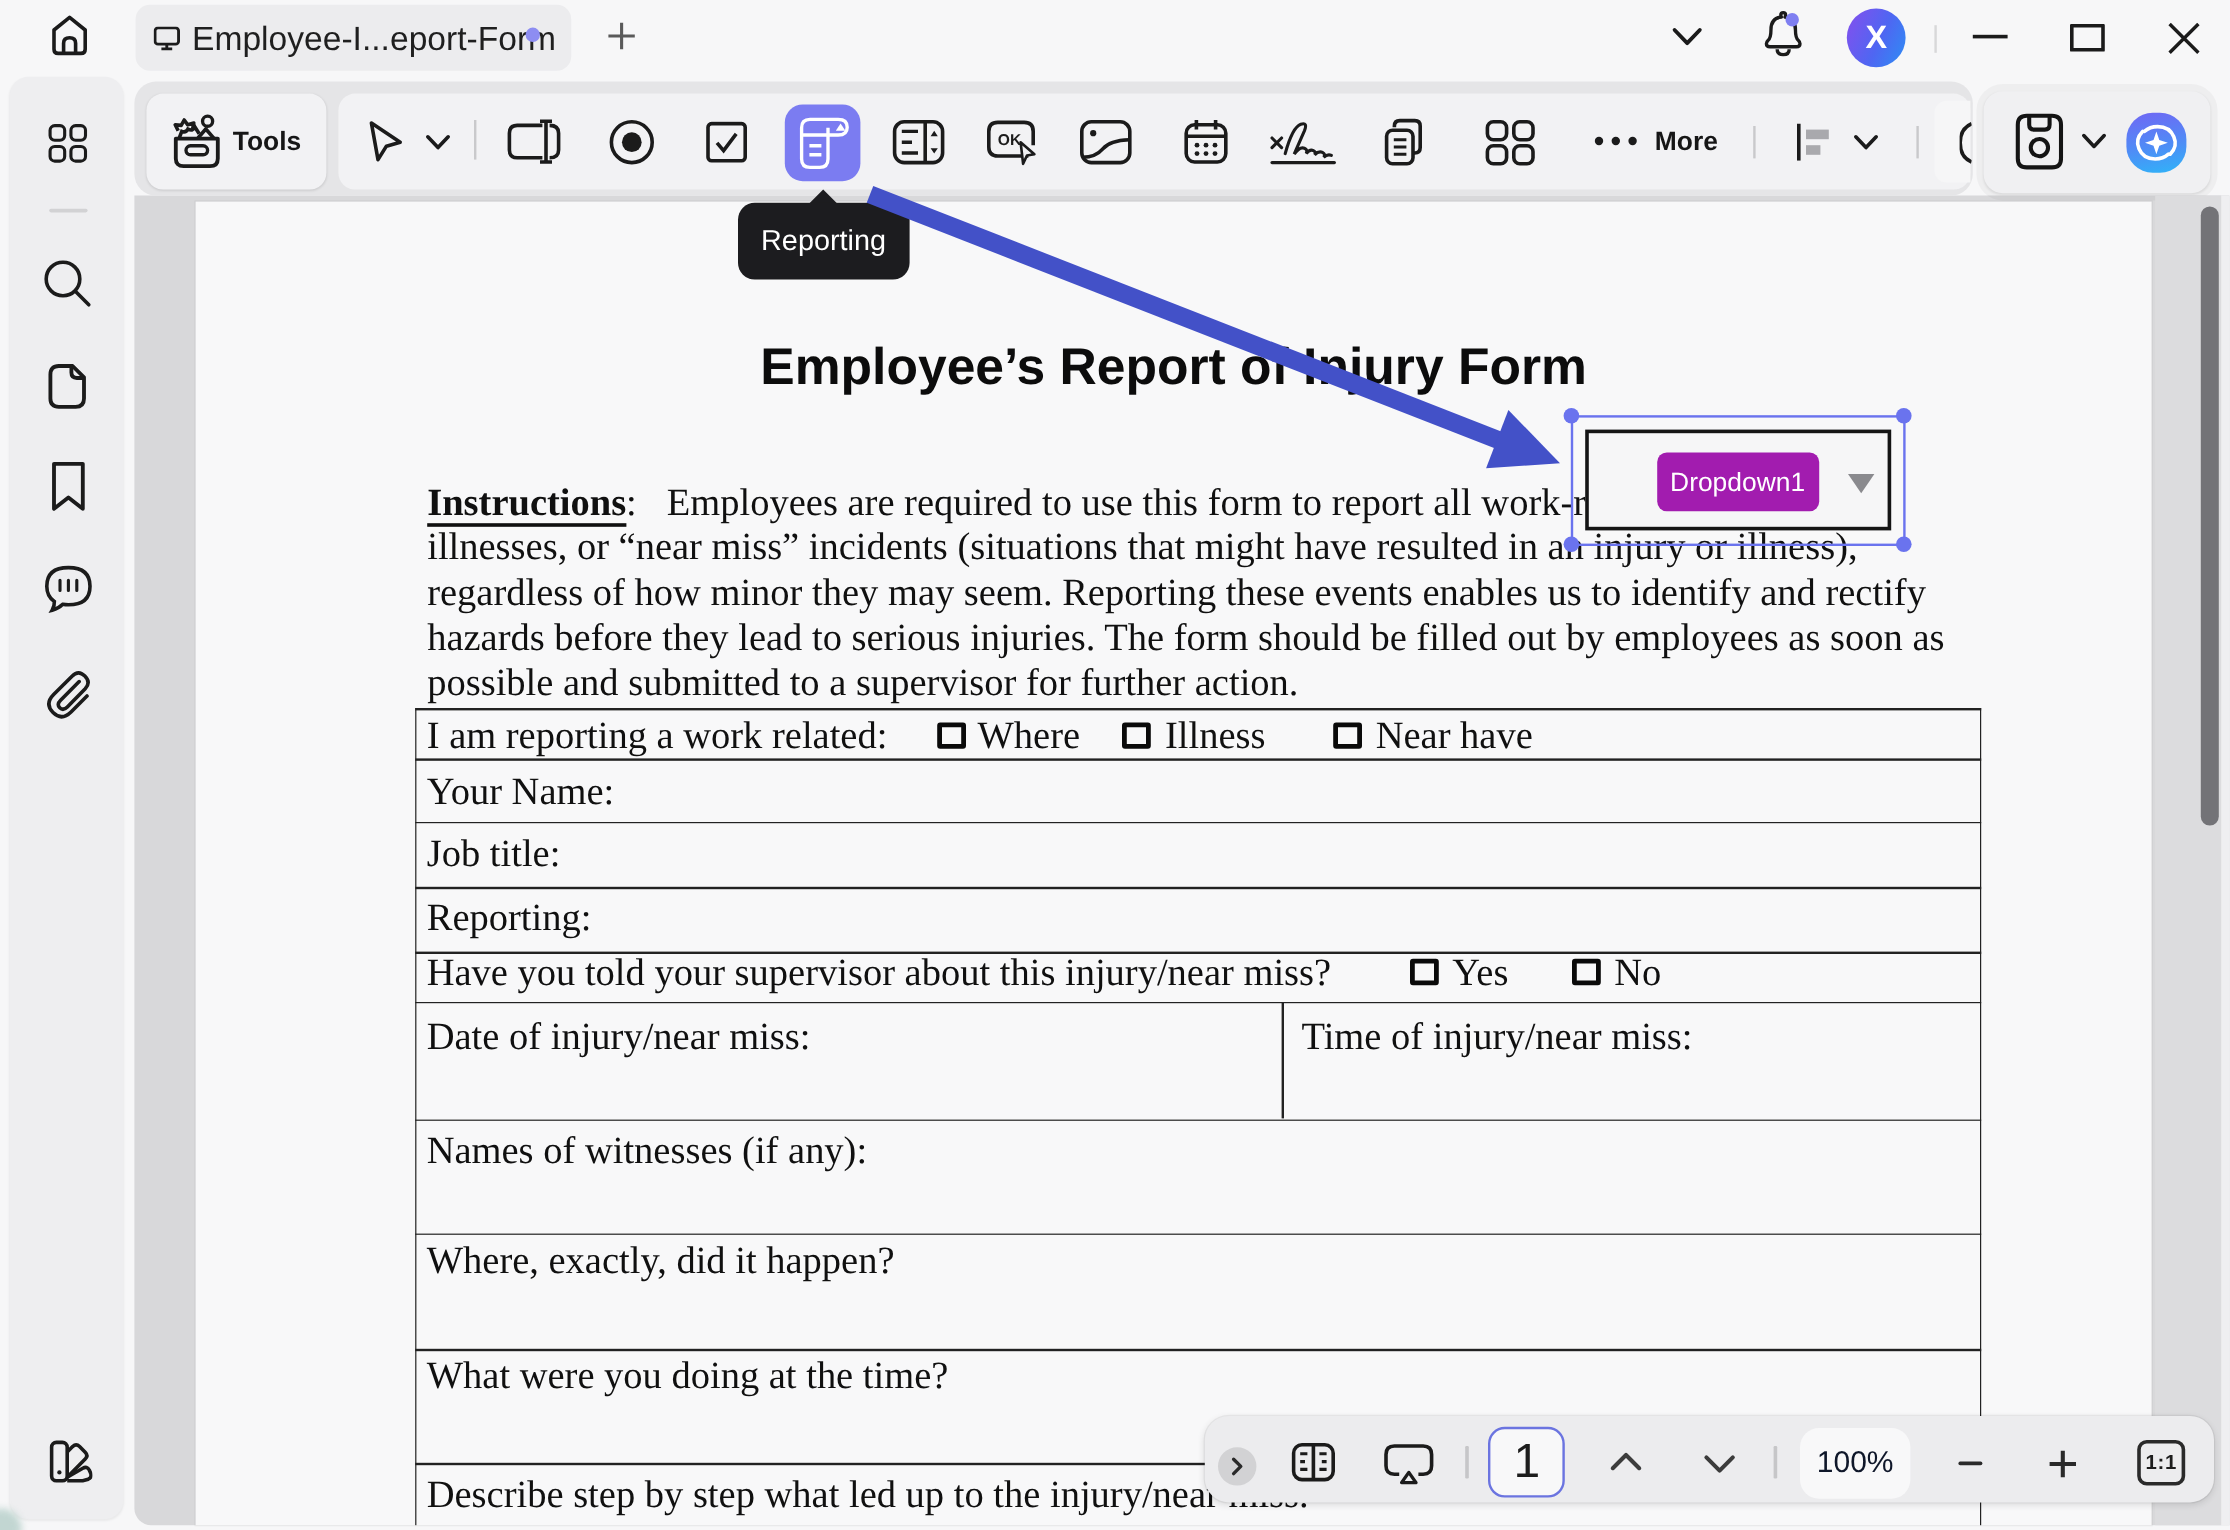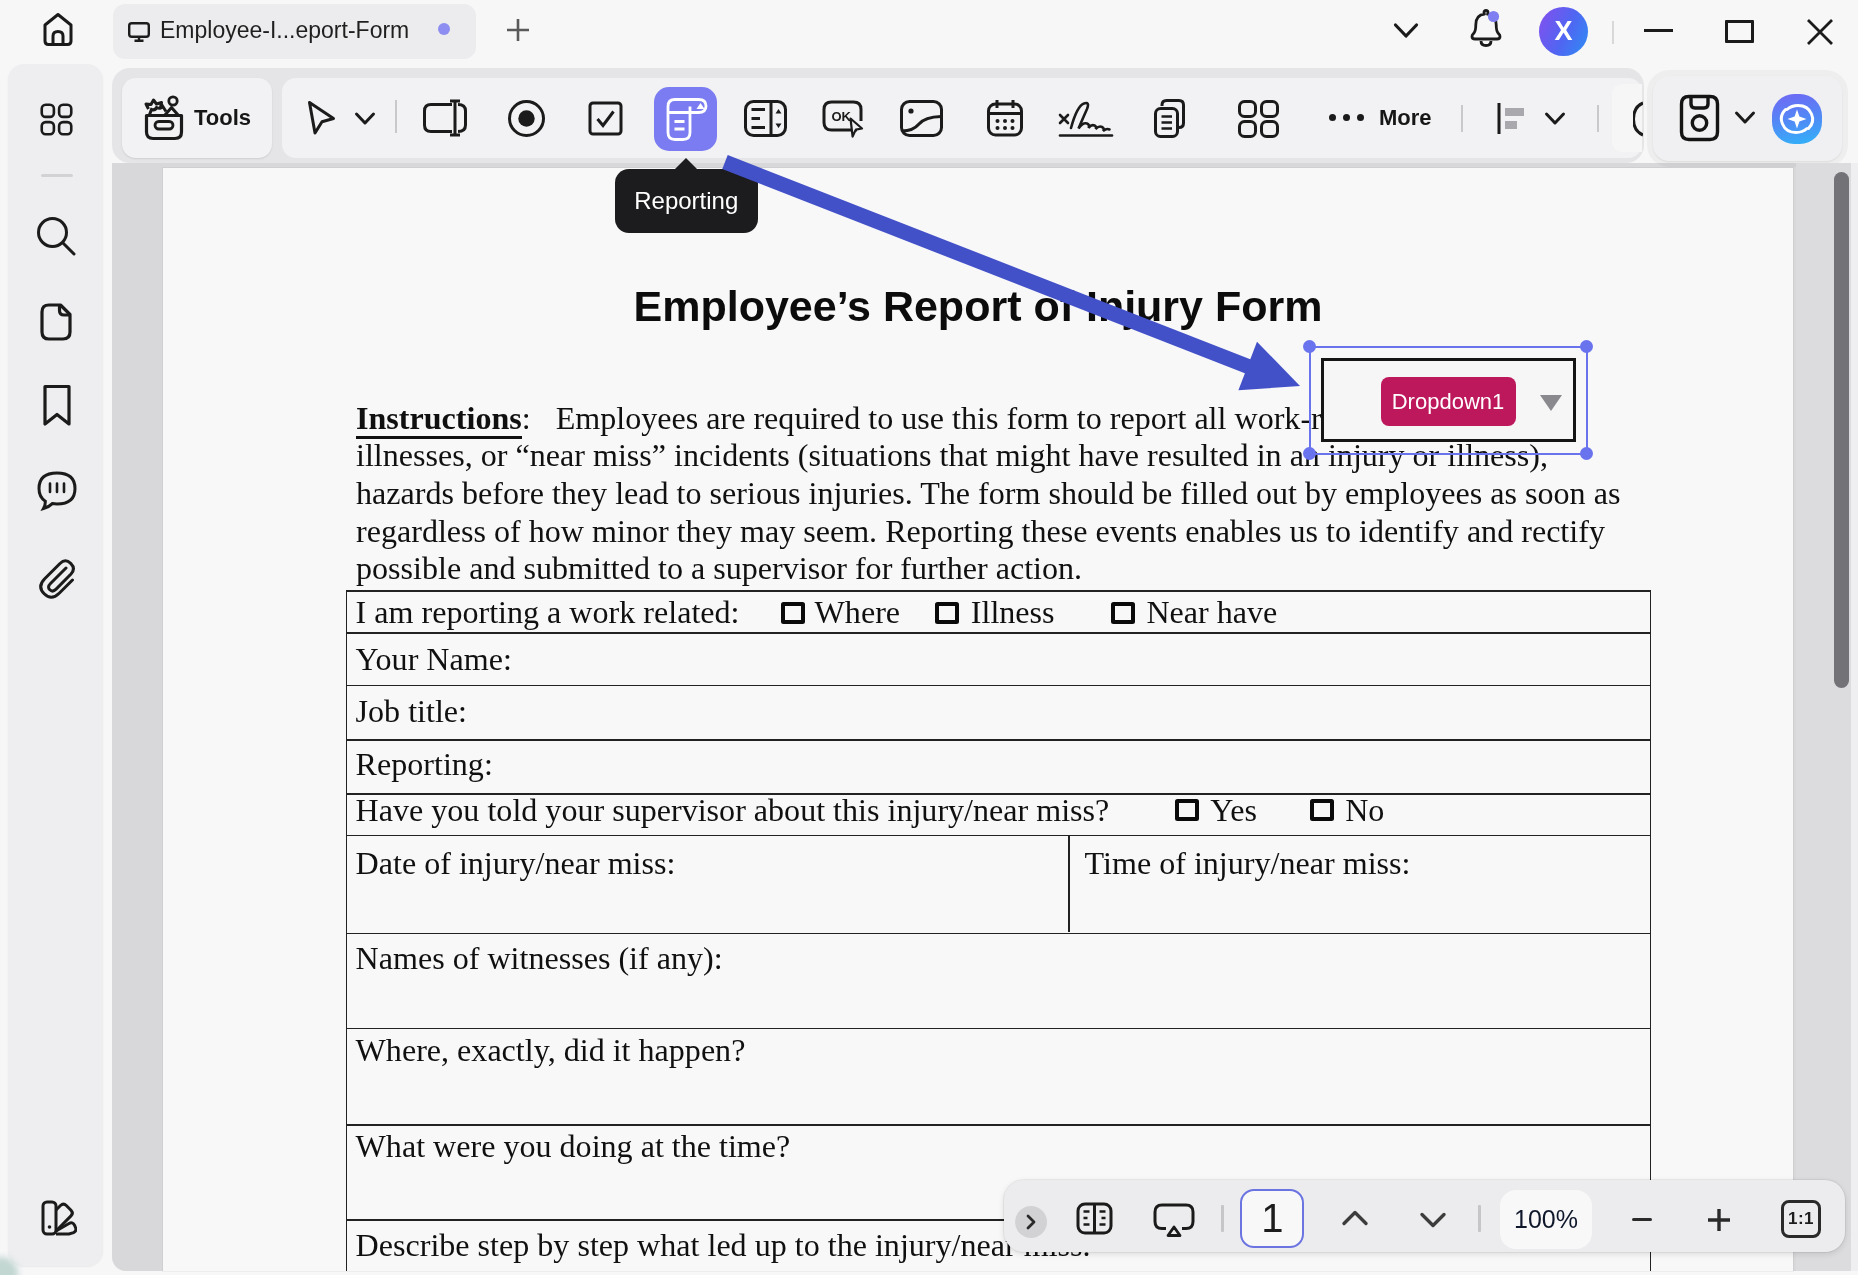--- a/index.html
+++ b/index.html
@@ -10,21 +10,21 @@
   
   .viewer { left:112px; top:163px; width:1746px; height:1108px; background:#d8d8da; border-radius:0 0 0 14px; }
   .page { position:absolute; left:51px; top:5px; width:1630px; height:1103px; background:#f8f8f9; box-shadow:0 0 0 1px rgba(0,0,0,0.04); }
   .sidebar { left:8px; top:64px; width:95px; height:1202px; background:#eeeef0; border-radius:16px; box-shadow:0 1px 2px rgba(0,0,0,0.06); }
   .tray { left:112px; top:68px; width:1532px; height:95px; background:#e5e5e7; border-radius:18px; }
   .toolsbtn { left:122px; top:78px; width:150px; height:80px; background:#f2f2f4; border-radius:14px; box-shadow:0 1px 2px rgba(0,0,0,0.10); }
   .strip { left:282px; top:78px; width:1360px; height:80px; background:#f2f2f4; border-radius:14px; }
   .rightcard { left:1653px; top:76px; width:189px; height:85px; background:#f0f0f2; border-radius:16px; box-shadow:0 0 0 6px rgba(0,0,0,0.035), 0 1px 2px rgba(0,0,0,0.08); }
   
   .tab { left:113px; top:4px; width:363px; height:55px; background:#ececee; border-radius:12px; }
-  .tabtitle { font-size:23px; color:#1f1f1f; }
+  .tabtitle { font-size:28px; color:#1f1f1f; }
   
   .serif { font-family:"Liberation Serif", serif; color:#101010; }
   .doctitle { font-family:"Liberation Sans", sans-serif; font-weight:bold; font-size:43px; color:#0c0c0c; }
   .para { font-size:32.1px; line-height:37.6px; }
   .cb { display:inline-block; width:24px; height:22px; border:4.2px solid #0a0a0a; border-radius:2.5px; }
   
   .bottombar { left:1004px; top:1180px; width:841px; height:72px; background:#ececee; border-radius:20px; box-shadow:0 0 0 1px rgba(0,0,0,0.05), 0 2px 6px rgba(0,0,0,0.12); }
   .tl-h { left:182.7px; width:1305.8px; height:1.7px; background:#222; }
   .tl-v { width:1.7px; background:#222; }
   .ct { font-size:32.1px; line-height:34.9px; white-space:nowrap; }
@@ -33,22 +33,22 @@
 <body>
 
 <div class="abs viewer">
   <div class="page" id="page">
 
     <div class="abs doctitle" style="left:0;top:113.6px;width:1630px;text-align:center;white-space:nowrap;">Employee’s Report of Injury Form</div>
 
     <div class="abs serif para" style="left:193px;top:231.9px;width:1330px;white-space:nowrap;">
       <div><b style="border-bottom:3.4px solid #101010;padding-bottom:0px;">Instructions</b>:<span style="display:inline-block;width:25px;"></span>Employees are required to use this form to report all work-related injuries and</div>
       <div>illnesses, or “near miss” incidents (situations that might have resulted in an injury or illness),</div>
+      <div>regardless of how minor they may seem. Reporting these events enables us to identify and rectify</div>
       <div>hazards before they lead to serious injuries. The form should be filled out by employees as soon as</div>
-      <div>regardless of how minor they may seem. Reporting these events enables us to identify and rectify</div>
       <div>possible and submitted to a supervisor for further action.</div>
     </div>
 
     <div class="abs tl-v" style="left:182.7px;top:422.2px;height:680.8px;"></div>
     <div class="abs tl-v" style="left:1486.5px;top:422.2px;height:680.8px;"></div>
     <div class="abs tl-h" style="top:422.2px;"></div>
     <div class="abs tl-h" style="top:464.2px;"></div>
     <div class="abs tl-h" style="top:516.5px;"></div>
     <div class="abs tl-h" style="top:571.1px;"></div>
     <div class="abs tl-h" style="top:624.9px;"></div>
@@ -304,21 +304,21 @@
   <div class="abs" style="left:1309.5px;top:345.5px;width:277px;height:2px;background:#6a73ee;"></div>
   <div class="abs" style="left:1309.5px;top:452.5px;width:277px;height:2px;background:#6a73ee;"></div>
   <div class="abs" style="left:1308.5px;top:346.5px;width:2px;height:107px;background:#6a73ee;"></div>
   <div class="abs" style="left:1585.6px;top:346.5px;width:2px;height:107px;background:#6a73ee;"></div>
   <div class="abs" style="left:1302.7px;top:339.7px;width:13.6px;height:13.6px;border-radius:50%;background:#6a73ee;"></div>
   <div class="abs" style="left:1579.8px;top:339.7px;width:13.6px;height:13.6px;border-radius:50%;background:#6a73ee;"></div>
   <div class="abs" style="left:1302.7px;top:446.7px;width:13.6px;height:13.6px;border-radius:50%;background:#6a73ee;"></div>
   <div class="abs" style="left:1579.8px;top:446.7px;width:13.6px;height:13.6px;border-radius:50%;background:#6a73ee;"></div>
 
   <div class="abs" style="left:1321px;top:358px;width:255px;height:84px;background:#f6f6f7;border:3px solid #151515;"></div>
-  <div class="abs" style="left:1380.5px;top:377px;width:135px;height:49px;border-radius:8px;background:#be185d;color:#fff;font-size:22px;text-align:center;line-height:49px;">Dropdown1</div>
+  <div class="abs" style="left:1380.5px;top:377px;width:135px;height:49px;border-radius:8px;background:#a21caf;color:#fff;font-size:22px;text-align:center;line-height:49px;">Dropdown1</div>
   <div class="abs" style="left:1540px;top:395px;width:0;height:0;border-left:11.5px solid transparent;border-right:11.5px solid transparent;border-top:16px solid #8a8a8e;"></div>
 
   <svg class="abs" style="left:700px;top:140px;z-index:5;" width="640" height="280" viewBox="0 0 640 280">
     <line x1="25" y1="22" x2="552" y2="228" stroke="#4351c8" stroke-width="15"></line>
     <polygon points="600,246 538.4,250.3 557,201.7" fill="#4351c8"></polygon>
   </svg>
 
   <div class="abs" style="left:671px;top:157.5px;width:0;height:0;border-left:15px solid transparent;border-right:15px solid transparent;border-bottom:15px solid #1c1c1f;"></div>
   <div class="abs" style="left:614.5px;top:168.5px;width:143.5px;height:64px;border-radius:14px;background:#1c1c1f;color:#fff;font-size:24px;line-height:64px;text-align:center;">Reporting</div>
 

